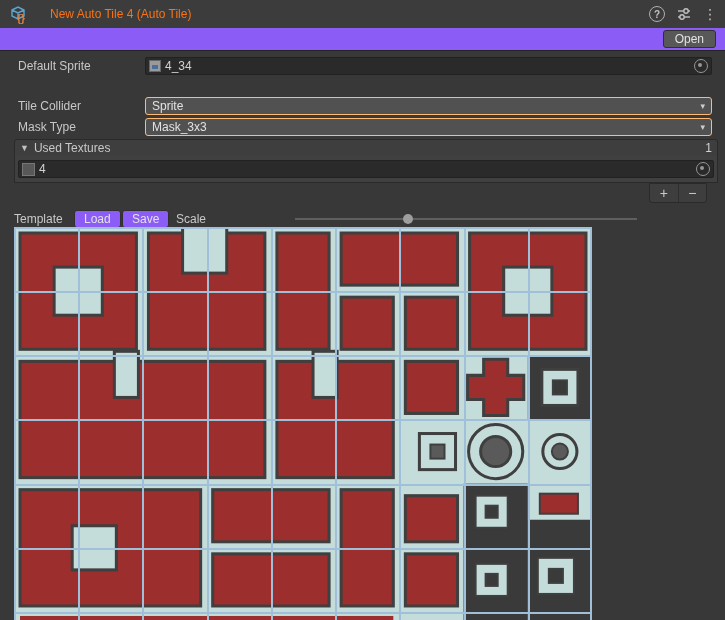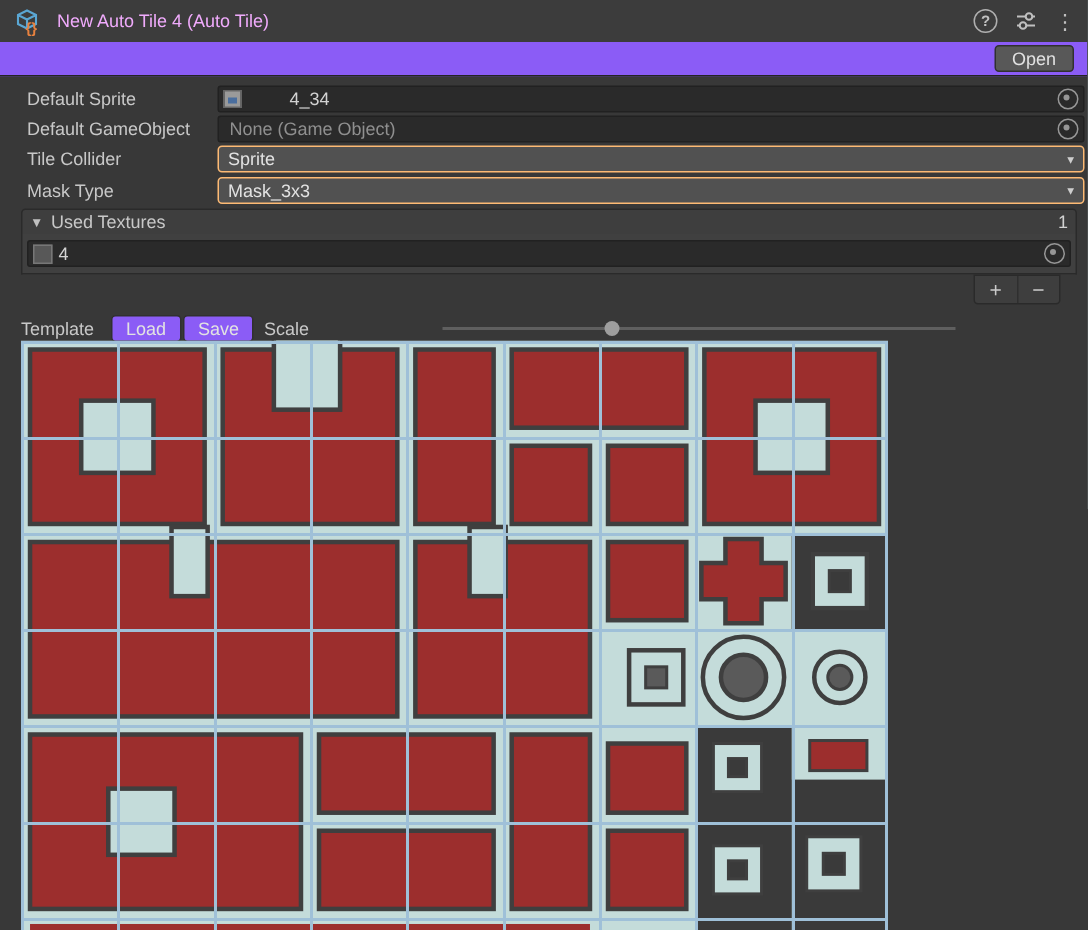--- a/index.html
+++ b/index.html
@@ -3,34 +3,34 @@
 <meta charset="utf-8">
 <style>
   html,body{margin:0;padding:0;background:#2b2b2b;}
   .window{position:relative;width:725px;height:620px;background:#383838;
           font-family:"Liberation Sans",sans-serif;font-size:12px;color:#c8c8c8;
           overflow:hidden;user-select:none;}
   
   .titlebar{position:absolute;left:0;top:0;right:0;height:28px;background:#3c3c3c;
             display:flex;align-items:center;padding:0 8px;box-sizing:border-box;}
   .asset-icon{width:20px;height:20px;flex:0 0 auto;}
-  .title{color:#f0abfc;margin-left:10px;}
+  .title{color:#f97316;margin-left:22px;}
   .titlebar-icons{margin-left:auto;display:flex;align-items:center;gap:12px;color:#c0c0c0;}
   .help-icon{width:14px;height:14px;border:1px solid #b0b0b0;border-radius:50%;
              display:flex;align-items:center;justify-content:center;font-size:10px;font-weight:bold;}
   .kebab{font-size:14px;line-height:14px;}
   .subbar{position:absolute;left:0;top:28px;right:0;height:23px;background:#8b5cf6;
           border-bottom:1px solid #242424;box-sizing:border-box;}
   .open-btn{position:absolute;right:9px;top:2px;height:18px;padding:0 11px;background:#585858;
             border:1px solid #303030;border-radius:3px;color:#e2e2e2;display:flex;
             align-items:center;box-sizing:border-box;}
   
   .prop-row{position:absolute;left:0;right:0;height:18px;text-align:center;}
   .prop-label{position:absolute;left:18px;top:2px;color:#c8c8c8;white-space:nowrap;}
-  .prop-widget{position:absolute;left:145px;right:2px;top:0;height:18px;box-sizing:border-box;gap:28px;}
+  .prop-widget{position:absolute;left:145px;right:13px;top:0;height:18px;box-sizing:border-box;}
   .obj-field{background:#2a2a2a;border:1px solid #212121;border-radius:2px;
              display:flex;align-items:center;padding:0 3px;height:100%;box-sizing:border-box;}
   .obj-text{margin-left:4px;color:#d2d2d2;}
   .obj-text.muted{color:#8f8f8f;}
   .sprite-thumb{width:12px;height:12px;background:#9a9a9a;border:1px solid #666;
                 box-sizing:border-box;position:relative;flex:0 0 auto;}
   .sprite-thumb::after{content:"";position:absolute;left:2px;top:4px;width:6px;height:4px;background:#4a6e9e;}
   .tex-thumb{width:13px;height:13px;background:#585858;border:1px solid #777;box-sizing:border-box;flex:0 0 auto;}
   .picker{margin-left:auto;width:12px;height:12px;border:1px solid #969696;border-radius:50%;
           position:relative;flex:0 0 auto;}
@@ -96,27 +96,20 @@
 
   <div class="prop-row" style="top:57px">
     <span class="prop-label">Default Sprite</span>
     <div class="prop-widget obj-field">
       <span class="sprite-thumb"></span>
       <span class="obj-text">4_34</span>
       <span class="picker"></span>
     </div>
   </div>
 
-  <div class="prop-row" style="top:77px">
-    <span class="prop-label">Default GameObject</span>
-    <div class="prop-widget obj-field">
-      <span class="obj-text muted">None (Game Object)</span>
-      <span class="picker"></span>
-    </div>
-  </div>
 
   <div class="prop-row" style="top:97px">
     <span class="prop-label">Tile Collider</span>
     <div class="prop-widget dropdown">
       <span>Sprite</span>
       <span class="dd-arrow">▾</span>
     </div>
   </div>
 
   <div class="prop-row" style="top:118px">

